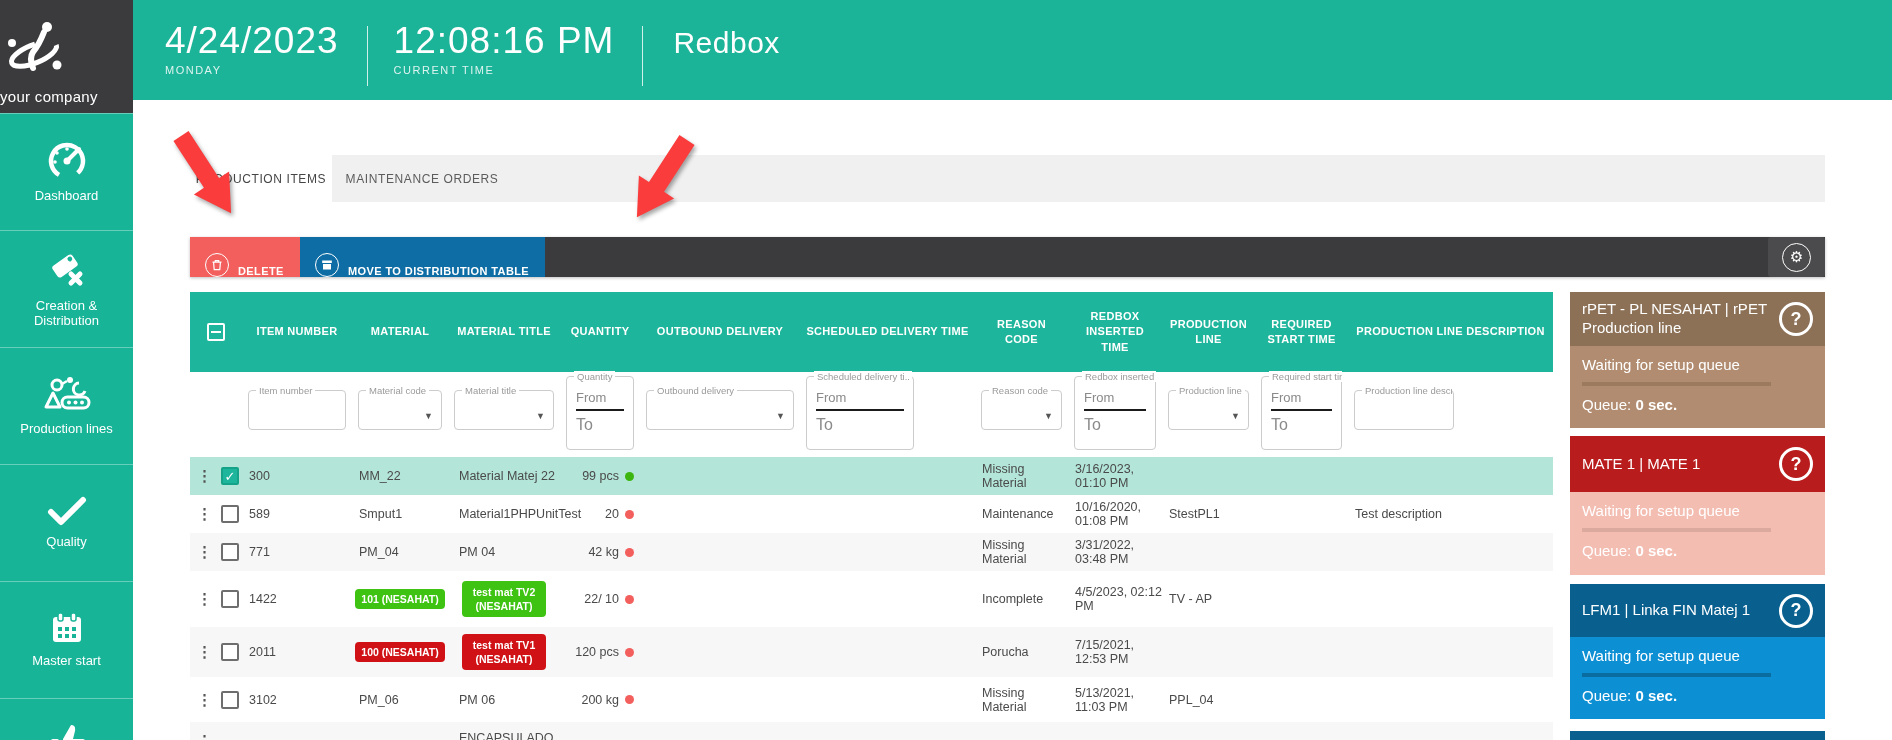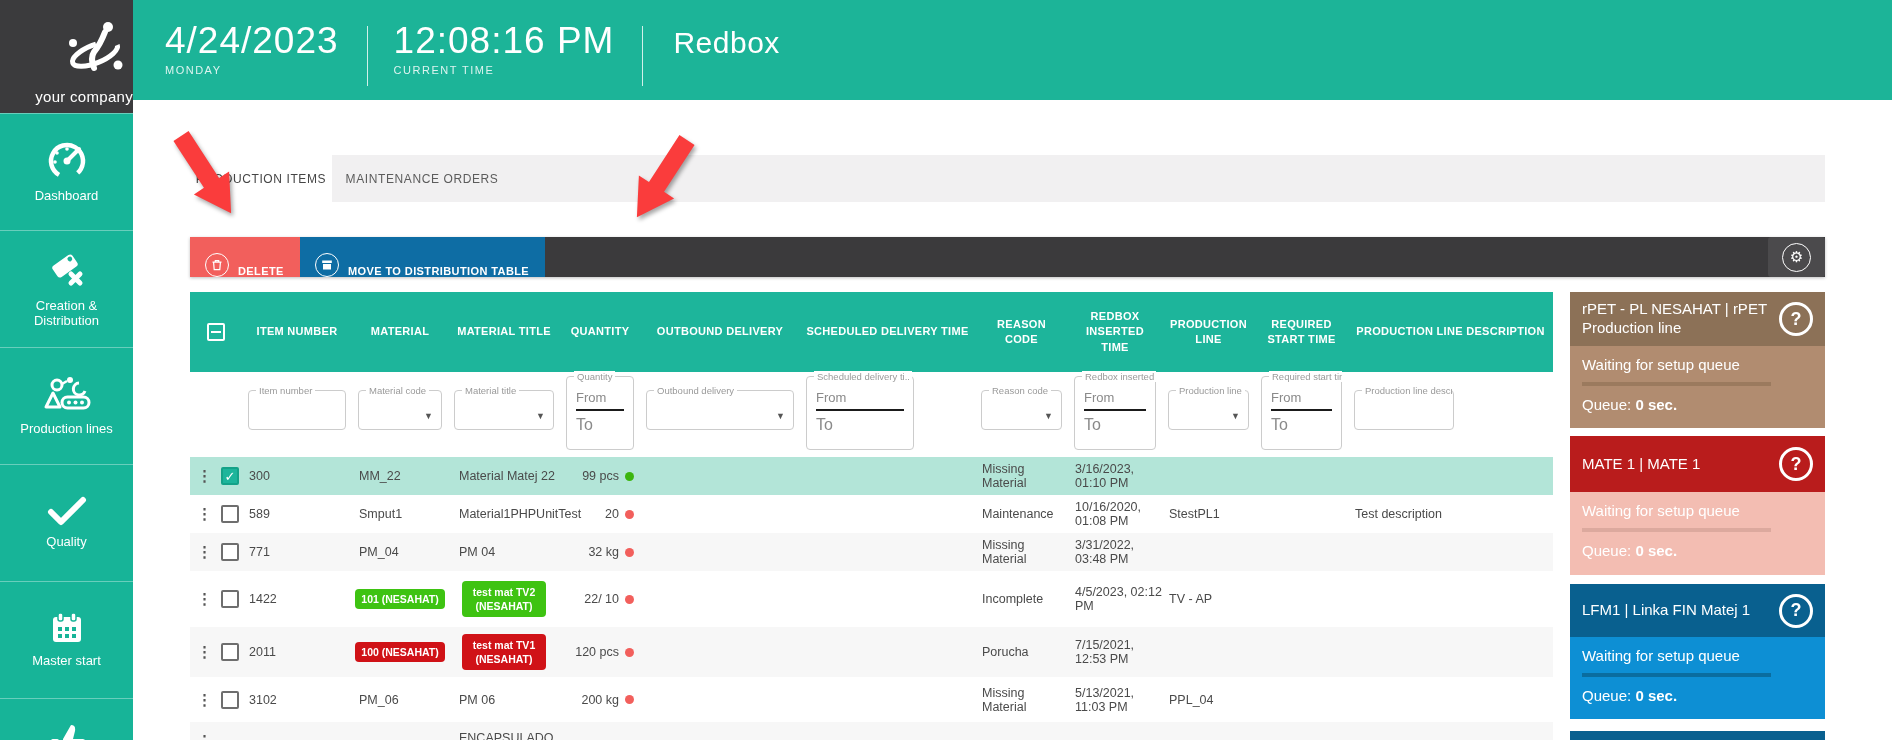--- a/index.html
+++ b/index.html
@@ -2,21 +2,21 @@
 <html><head>
 <meta charset="utf-8">
 <style>
   * { margin:0; padding:0; box-sizing:border-box; }
   html,body { width:1892px; height:740px; overflow:hidden; background:#fff;
     font-family:"Liberation Sans", sans-serif; }
   #app { position:relative; width:1892px; height:740px; background:#fff; overflow:hidden; }
 
   
   .sidebar { position:absolute; left:0; top:0; width:133px; height:740px; background:#17B498; overflow:hidden; }
-  .logo-block { height:113px; background:#3B3B3D; display:flex; flex-direction:column; align-items:flex-end; justify-content:flex-end; padding-bottom:8px; }
+  .logo-block { height:113px; background:#3B3B3D; display:flex; flex-direction:column; align-items:flex-start; justify-content:flex-end; padding-bottom:8px; }
   .logo-mark { margin-bottom:4px; }
   .logo-text { color:#fff; font-size:15px; letter-spacing:.3px; }
   .nav-item { height:117px; display:flex; flex-direction:column; align-items:center; justify-content:center; gap:9px; cursor:pointer; border-top:1px solid rgba(255,255,255,.35); }
   .nav-item:first-of-type { border-top:none; height:121px; }
   .nav-label { color:#fff; font-size:13px; text-align:center; line-height:1.15; padding:0 2px; }
   .nav-partial { height:60px; display:flex; justify-content:center; border-top:1px solid rgba(255,255,255,.35); padding-top:22px; }
 
   
   .topbar { position:absolute; left:133px; top:0; width:1759px; height:100px; background:#1CB498; display:flex; align-items:flex-start; color:#fff; }
   .tb-group { margin-top:22px; }
@@ -384,21 +384,21 @@
 
       <div class="trow grid-cols r-gray" style="height:38px">
         <div class="cell-controls">
             <span class="kebab">⋮</span>
             <span class="row-cb"></span>
           </div>
         <div class="cell-pad">771</div>
         <div class="cell-pad">PM_04</div>
         <div class="cell-title">PM 04</div>
         <div class="cell-qty">
-            <span>32 kg</span>
+            <span>42 kg</span>
             <span class="dot dot-red"></span>
           </div>
         <div></div>
           <div></div>
         <div class="cell-pad">Missing Material</div>
         <div class="cell-pad">3/31/2022, 03:48 PM</div>
         <div></div>
           <div></div>
           <div></div>
       </div>

